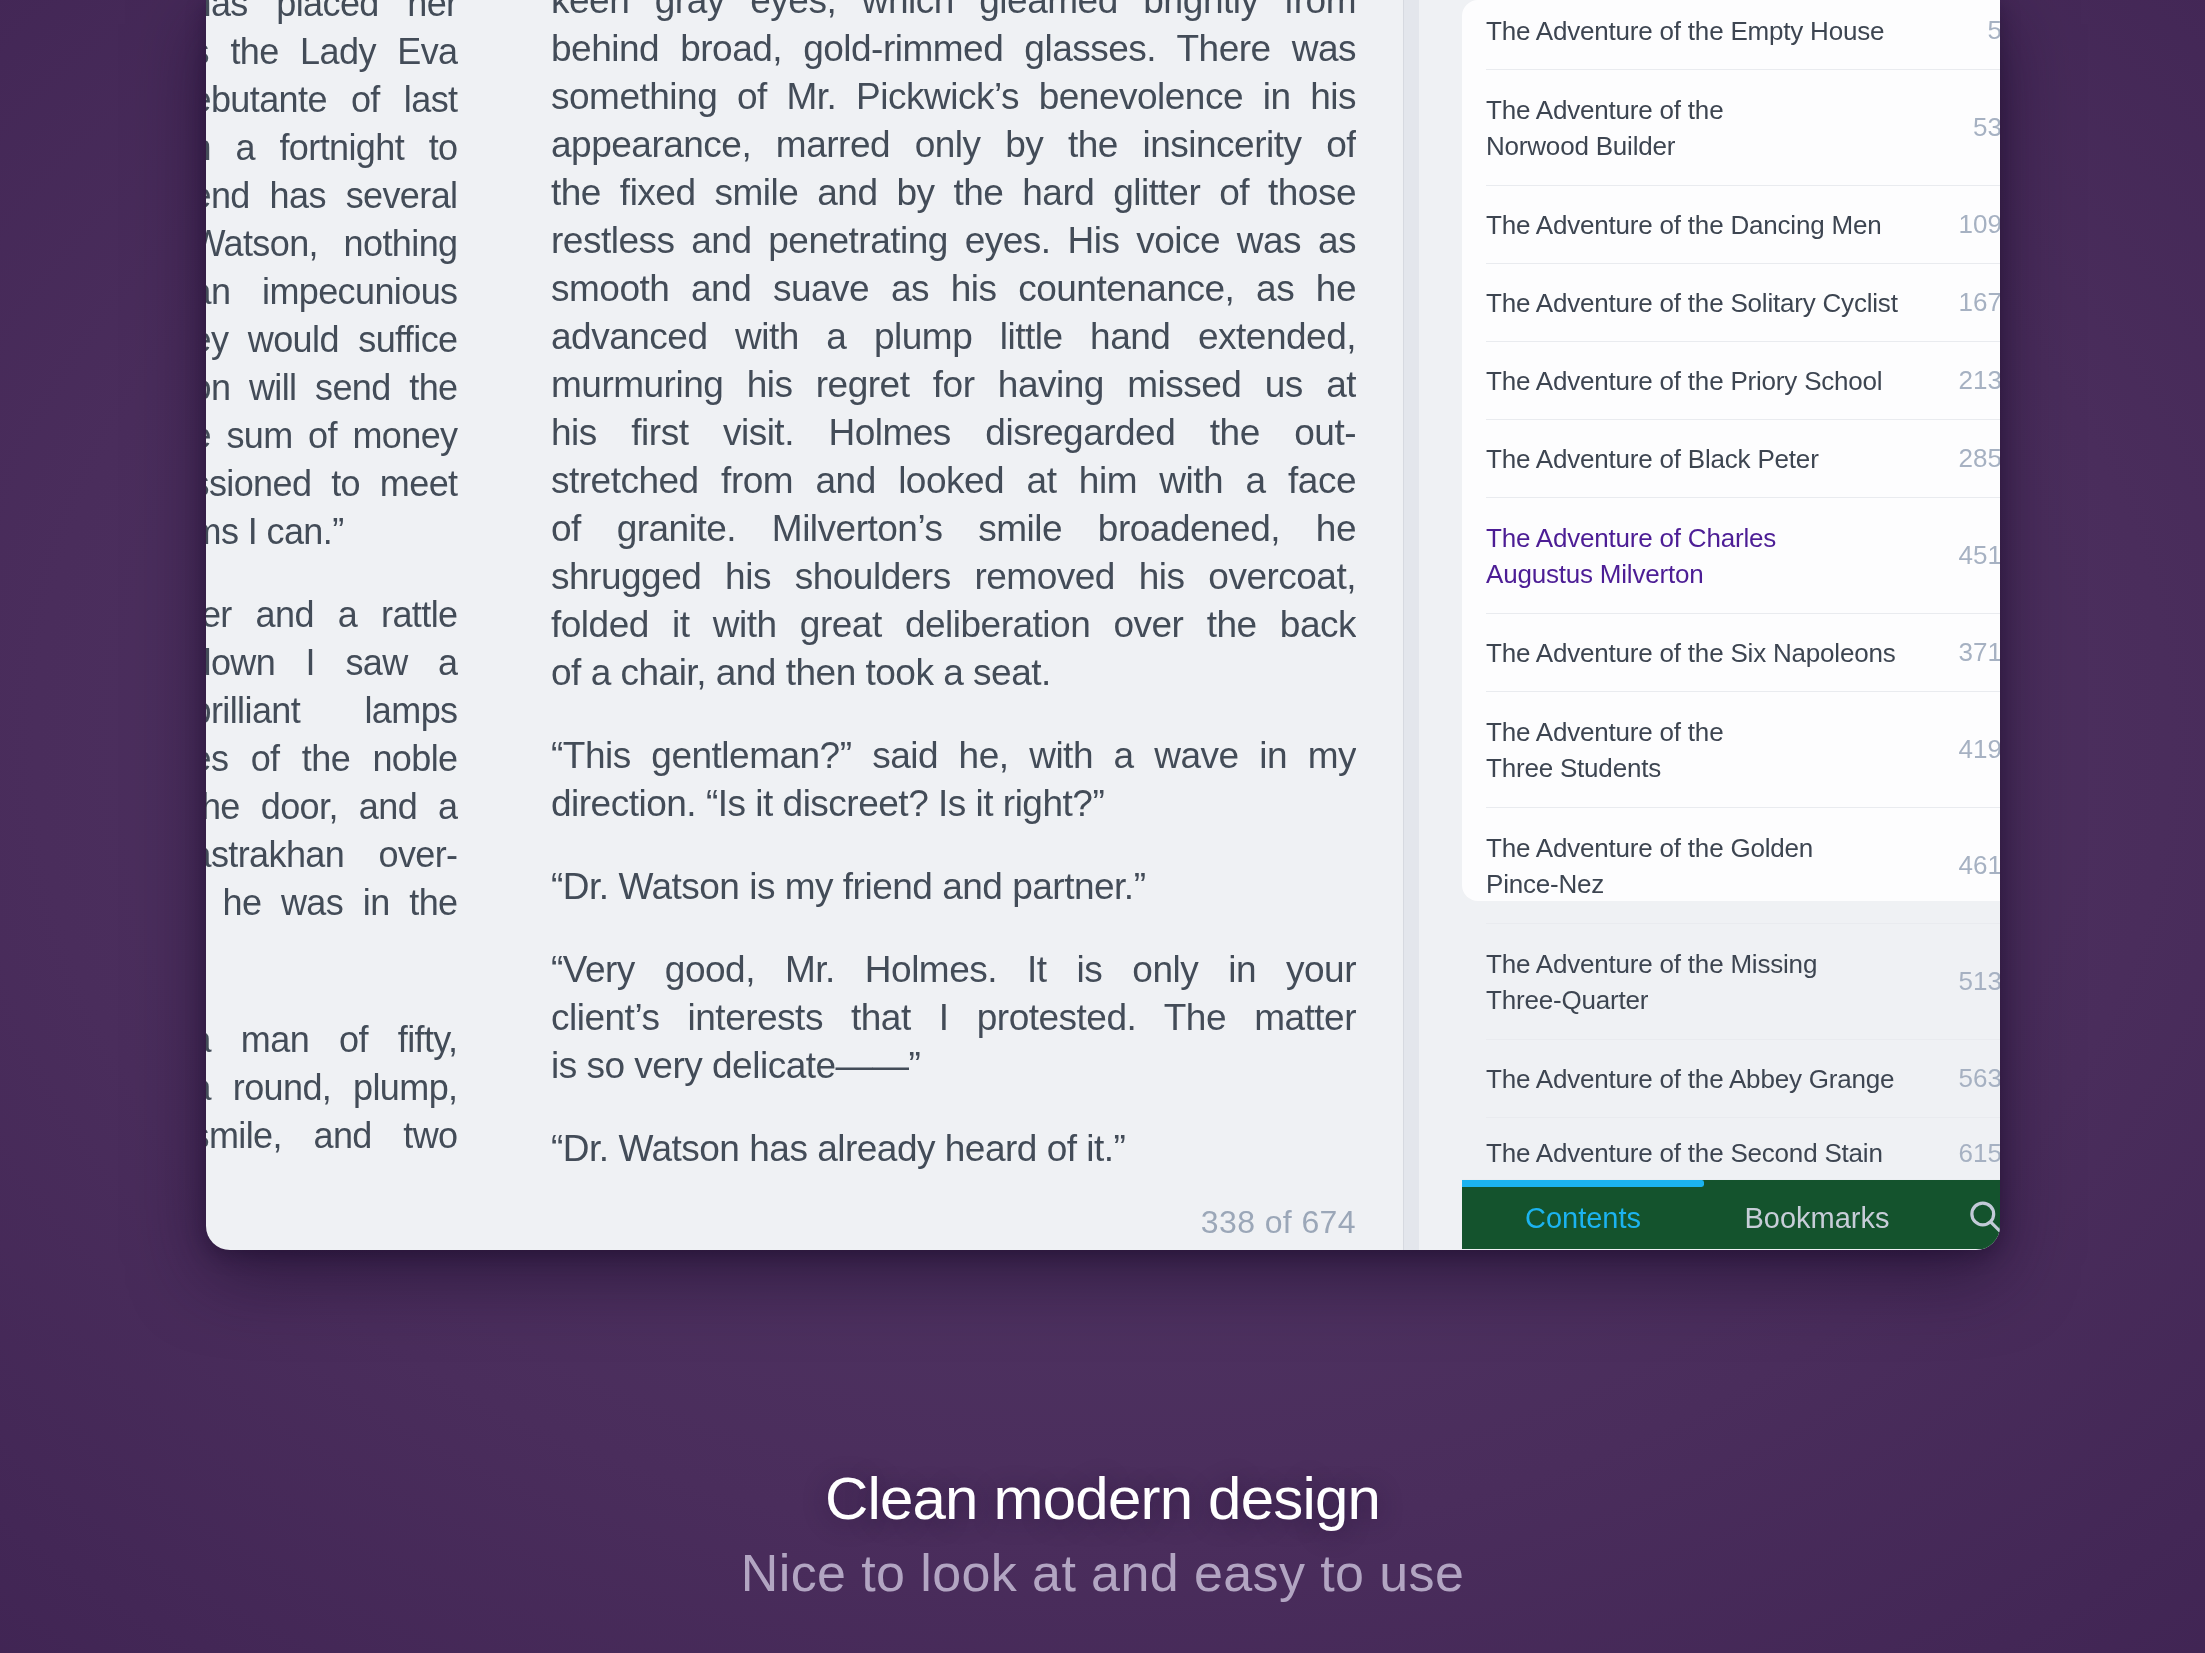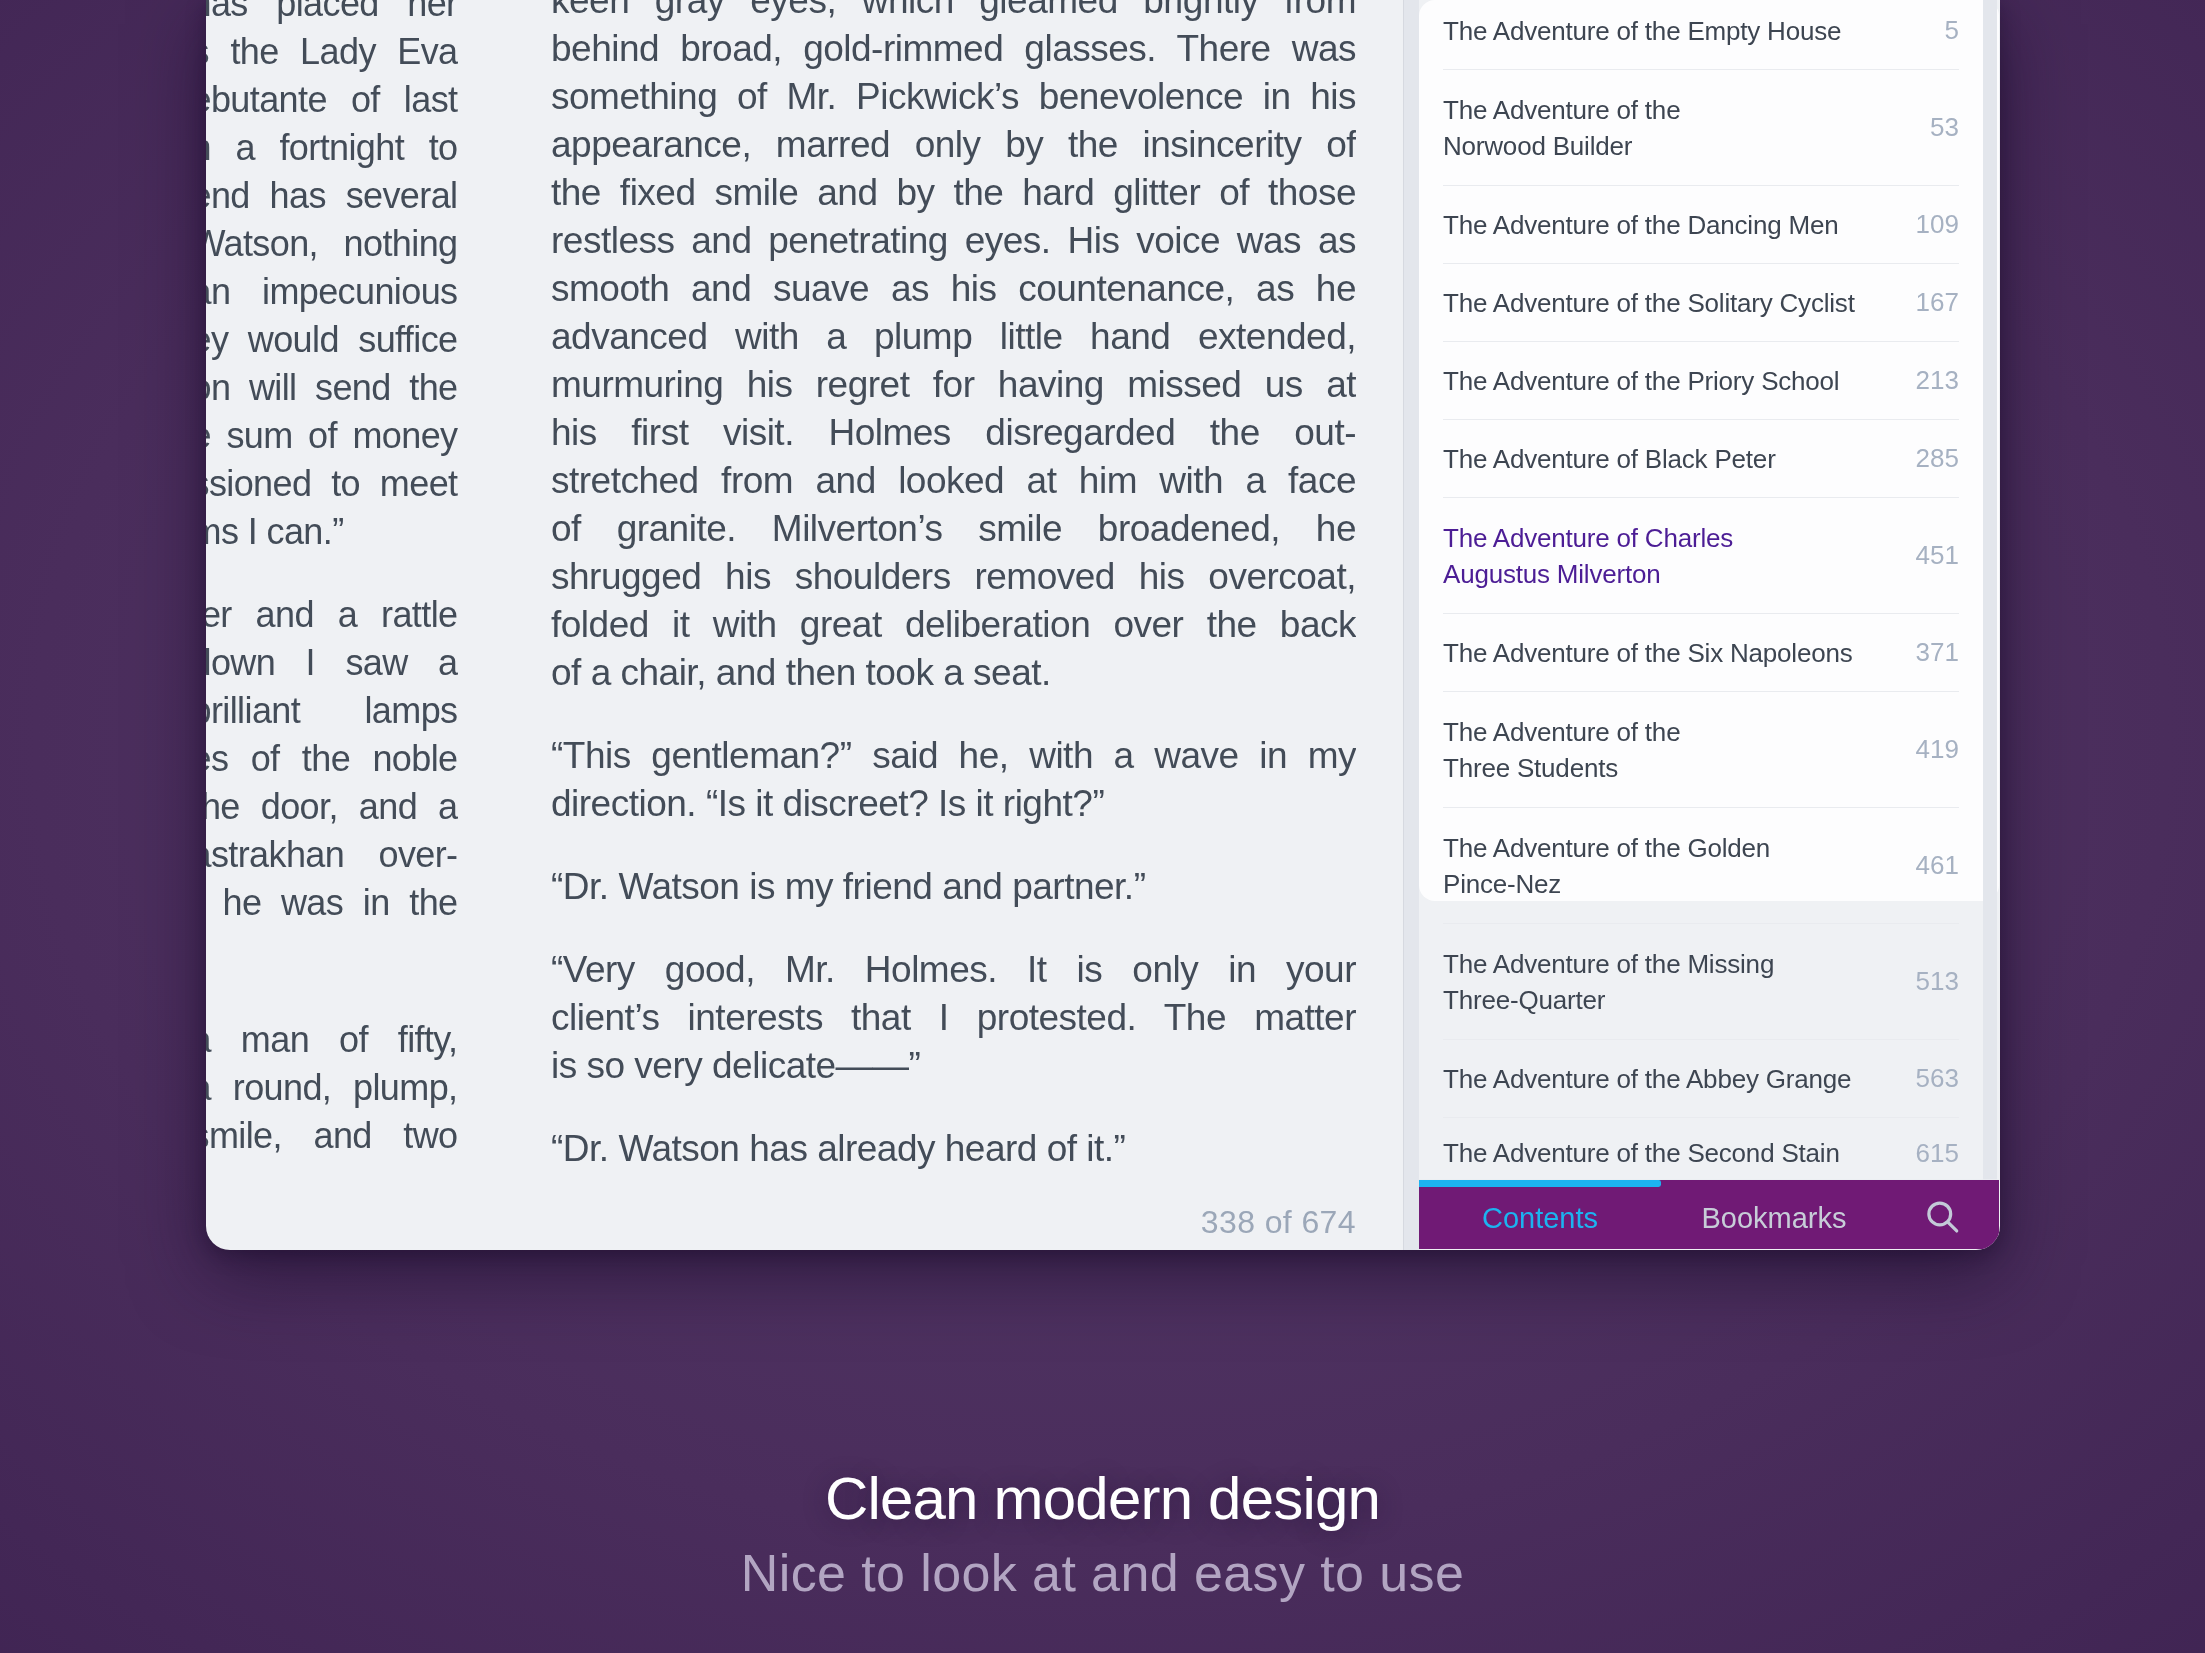--- a/index.html
+++ b/index.html
@@ -30,40 +30,40 @@
   .page-indicator{
     position:absolute;left:345px;top:1204px;width:805px;text-align:right;
     font-size:32px;color:#9ba7b8;letter-spacing:0.4px;
   }
   
   .panel-strip{
     position:absolute;left:1197px;top:0;width:16px;height:1250px;
     background:#e3e6ec;border-left:0.8px solid #d6d9e0;box-sizing:border-box;
   }
   
-  .panel{position:absolute;left:1213px;top:0;width:580px;height:901px;background:#fdfdfe;border-radius:16px;}
+  .panel{position:absolute;left:1256px;top:0;width:580px;height:901px;background:#fdfdfe;border-radius:16px;}
   .toc{position:absolute;left:24px;right:40px;top:-8px;}
   .toc-row{
     position:relative;border-bottom:1.6px solid #e9ebef;
     display:flex;align-items:center;
   }
   .toc-row.single{height:77px;}
   .toc-row.double{height:115px;}
   .toc-row.last{border-bottom:none;height:70px;}
   .toc-title{
     flex:1;font-size:26px;line-height:36px;color:#3d4551;letter-spacing:-0.2px;
   }
   .toc-row.active .toc-title{color:#4c1d95;}
   .toc-page{font-size:26px;color:#a6b1c2;margin-left:16px;flex:none;}
   .scrollbar{
     position:absolute;right:2.4px;top:0;width:13.7px;height:1180px;background:#e3e6ec;
   }
   
   .tabbar{
-    position:absolute;left:0;right:0;top:1180px;height:69px;background:#701a75;
+    position:absolute;left:0;right:0;top:1180px;height:69px;background:#14532d;
     box-shadow:0 -0.8px 0 #eceef2;
   }
   .tab-indicator{position:absolute;left:0;top:0;width:242px;height:7.3px;background:#1cb3f0;border-radius:0 2.4px 2.4px 0;}
   .tab{position:absolute;top:7.3px;bottom:0;display:flex;align-items:center;justify-content:center;font-size:29px;cursor:pointer;}
   .tab-contents{left:0;width:242px;color:#1cb3f0;}
   .tab-bookmarks{left:242px;width:226px;color:#c7cdd8;}
   .tab-search{left:468px;width:112px;}
   .tab-search svg{display:block;}
   
   .hero{position:absolute;left:0;right:0;top:0;text-align:center;color:#fff;}

